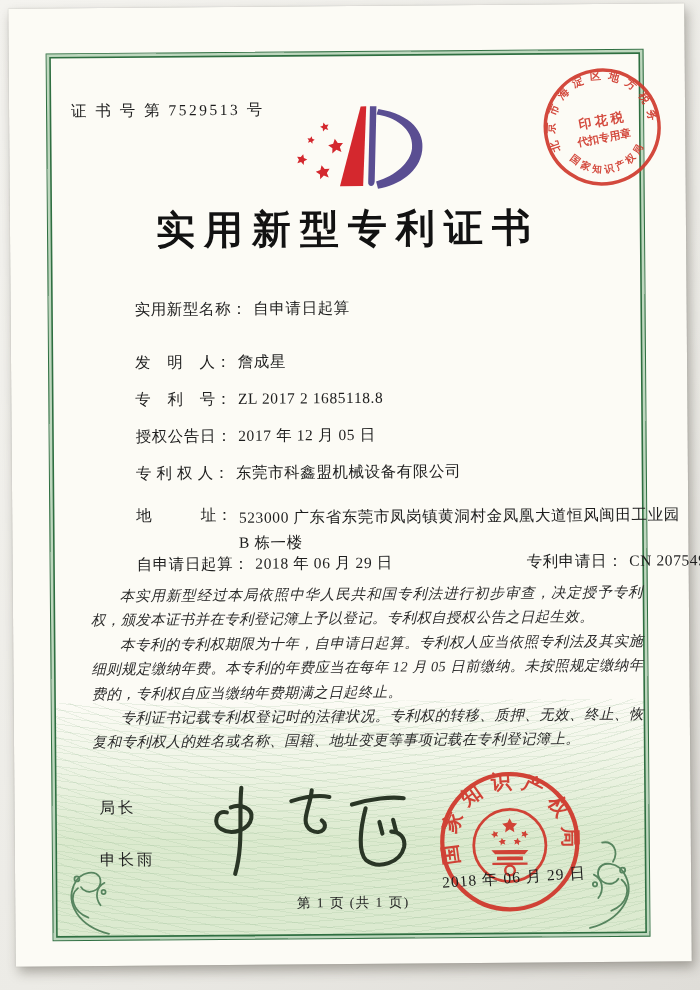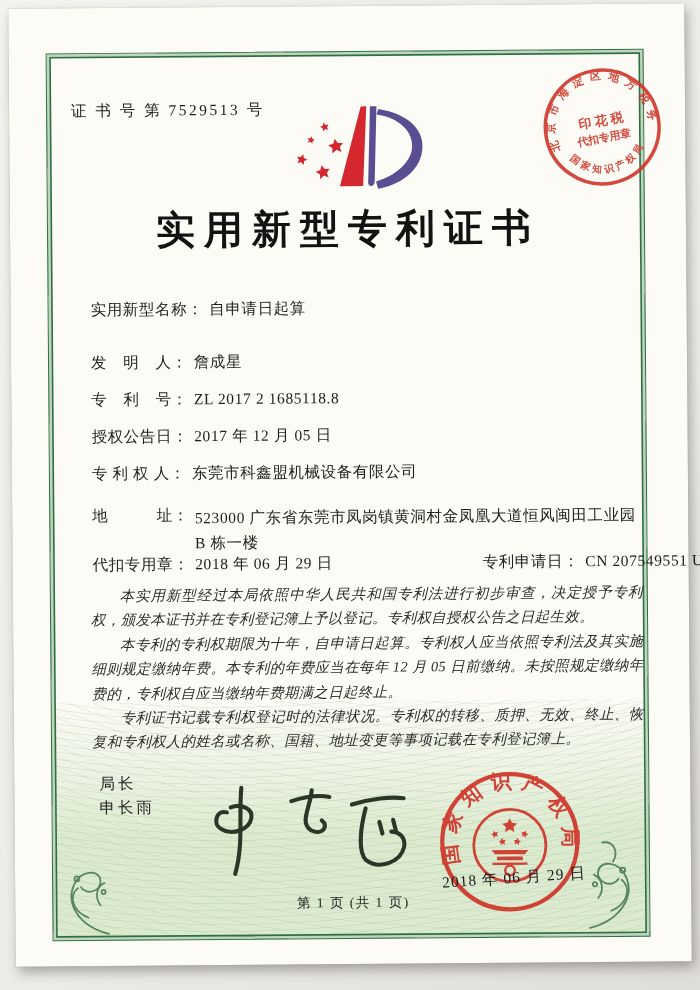--- a/index.html
+++ b/index.html
@@ -33,35 +33,35 @@
     position:absolute;left:62px;top:93px;z-index:4;
     font-size:15.5px;letter-spacing:2.5px;color:#1c1c1c;
   }
   .logo{position:absolute;left:268px;top:94px;width:158px;height:102px;z-index:4;}
   .stamp-seal{position:absolute;left:531px;top:61px;width:124px;height:124px;z-index:5;opacity:.92;}
   .title{
     position:absolute;left:0;right:0;top:196px;z-index:4;
     text-align:center;font-size:39px;font-weight:600;color:#121212;letter-spacing:9px;
   }
   .row{position:absolute;left:80px;z-index:4;font-size:15.5px;color:#1e1e1e;letter-spacing:.6px;white-space:nowrap;}
-  .row .lbl{display:inline-block;}
+  .row .lbl{display:inline-block;margin-left:44px;}
   .row .val{margin-left:6px;}
   .row-addr .val{
     display:inline-block;white-space:normal;width:450px;vertical-align:top;line-height:25px;
   }
   .grant-right{position:absolute;left:390px;top:0;}
   .paras{
     position:absolute;left:78px;width:552px;top:576px;z-index:4;
     font-size:14.4px;line-height:24.4px;color:#2c2c2c;
     font-style:italic;text-align:justify;letter-spacing:.4px;
   }
   .paras p{margin:0;text-indent:2em;}
-  .officer{position:absolute;left:85px;top:766px;z-index:4;
+  .officer{position:absolute;left:85px;top:790px;z-index:4;
     font-family:"Liberation Sans","DejaVu Sans",sans-serif;font-size:15.5px;color:#222;letter-spacing:3px;}
-  .officer .name{margin-top:3px;}
+  .officer .name{margin-top:31px;}
   .signature{position:absolute;left:183px;top:772px;width:215px;height:100px;z-index:4;}
   .cnipa-seal{position:absolute;left:421px;top:763px;width:148px;height:148px;z-index:5;opacity:.95;}
   .seal-date{
     position:absolute;left:427px;top:863px;z-index:6;
     font-size:15.5px;color:#1b1b1b;letter-spacing:1px;transform:rotate(-3.5deg);white-space:nowrap;
   }
   .ornament{position:absolute;z-index:2;}
   .orn-left{left:40px;top:836px;width:62px;height:92px;}
   .orn-right{right:46px;top:826px;width:64px;height:104px;transform:scaleX(-1);}
   .footer-page{
@@ -128,21 +128,21 @@
     <div class="row" style="top:419px">
       <span class="lbl">授权公告日：</span><span class="val">2017 年 12 月 05 日</span>
     </div>
     <div class="row" style="top:456px">
       <span class="lbl">专 利 权 人：</span><span class="val">东莞市科鑫盟机械设备有限公司</span>
     </div>
     <div class="row row-addr" style="top:498px">
       <span class="lbl">地　　　址：</span><span class="val">523000 广东省东莞市凤岗镇黄洞村金凤凰大道恒风闽田工业园 B 栋一楼</span>
     </div>
     <div class="row" style="top:547px">
-      <span class="lbl">代扣专用章：</span><span class="val">2018 年 06 月 29 日</span>
+      <span class="lbl">自申请日起算：</span><span class="val">2018 年 06 月 29 日</span>
       <span class="grant-right">
         <span class="lbl">专利申请日：</span><span class="val">CN 207549551 U</span>
       </span>
     </div>
 
     <div class="paras">
       <p>本实用新型经过本局依照中华人民共和国专利法进行初步审查，决定授予专利权，颁发本证书并在专利登记簿上予以登记。专利权自授权公告之日起生效。</p>
       <p>本专利的专利权期限为十年，自申请日起算。专利权人应当依照专利法及其实施细则规定缴纳年费。本专利的年费应当在每年 12 月 05 日前缴纳。未按照规定缴纳年费的，专利权自应当缴纳年费期满之日起终止。</p>
       <p>专利证书记载专利权登记时的法律状况。专利权的转移、质押、无效、终止、恢复和专利权人的姓名或名称、国籍、地址变更等事项记载在专利登记簿上。</p>
     </div>

